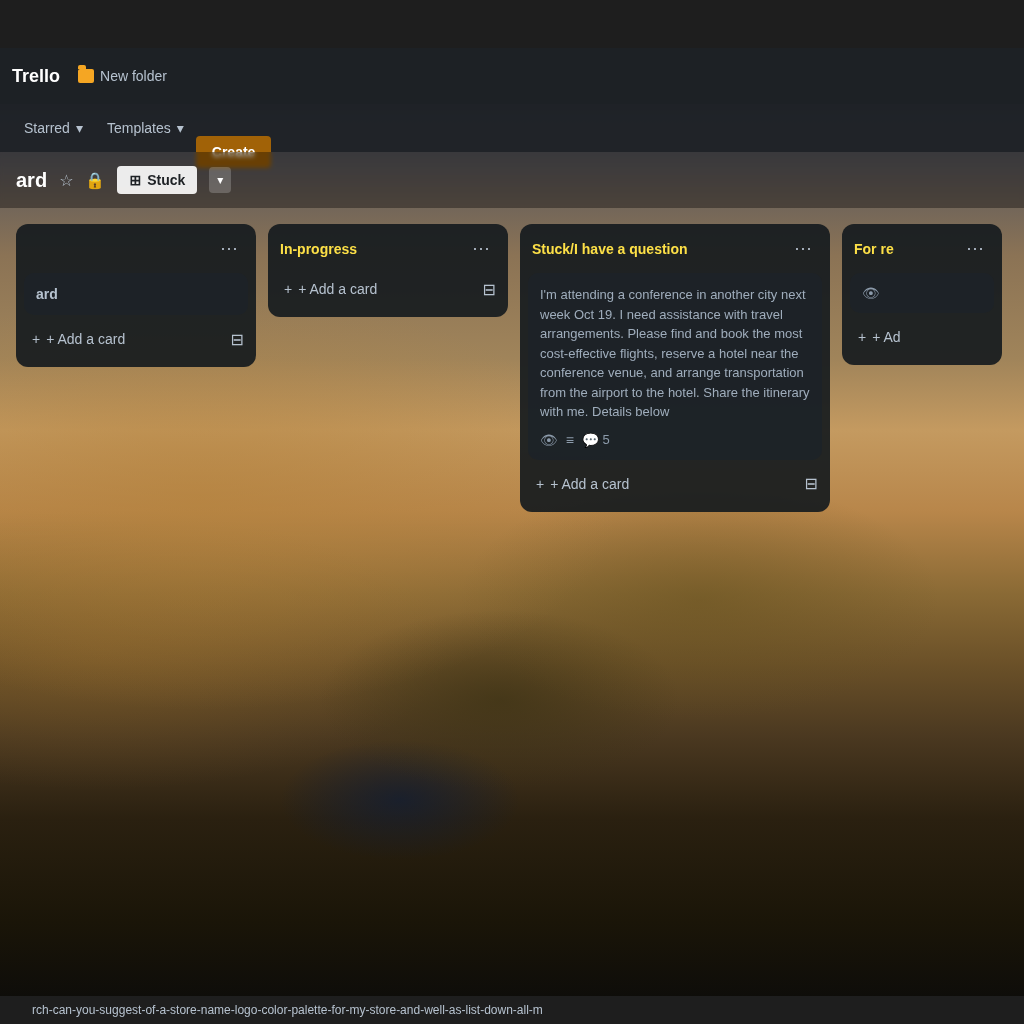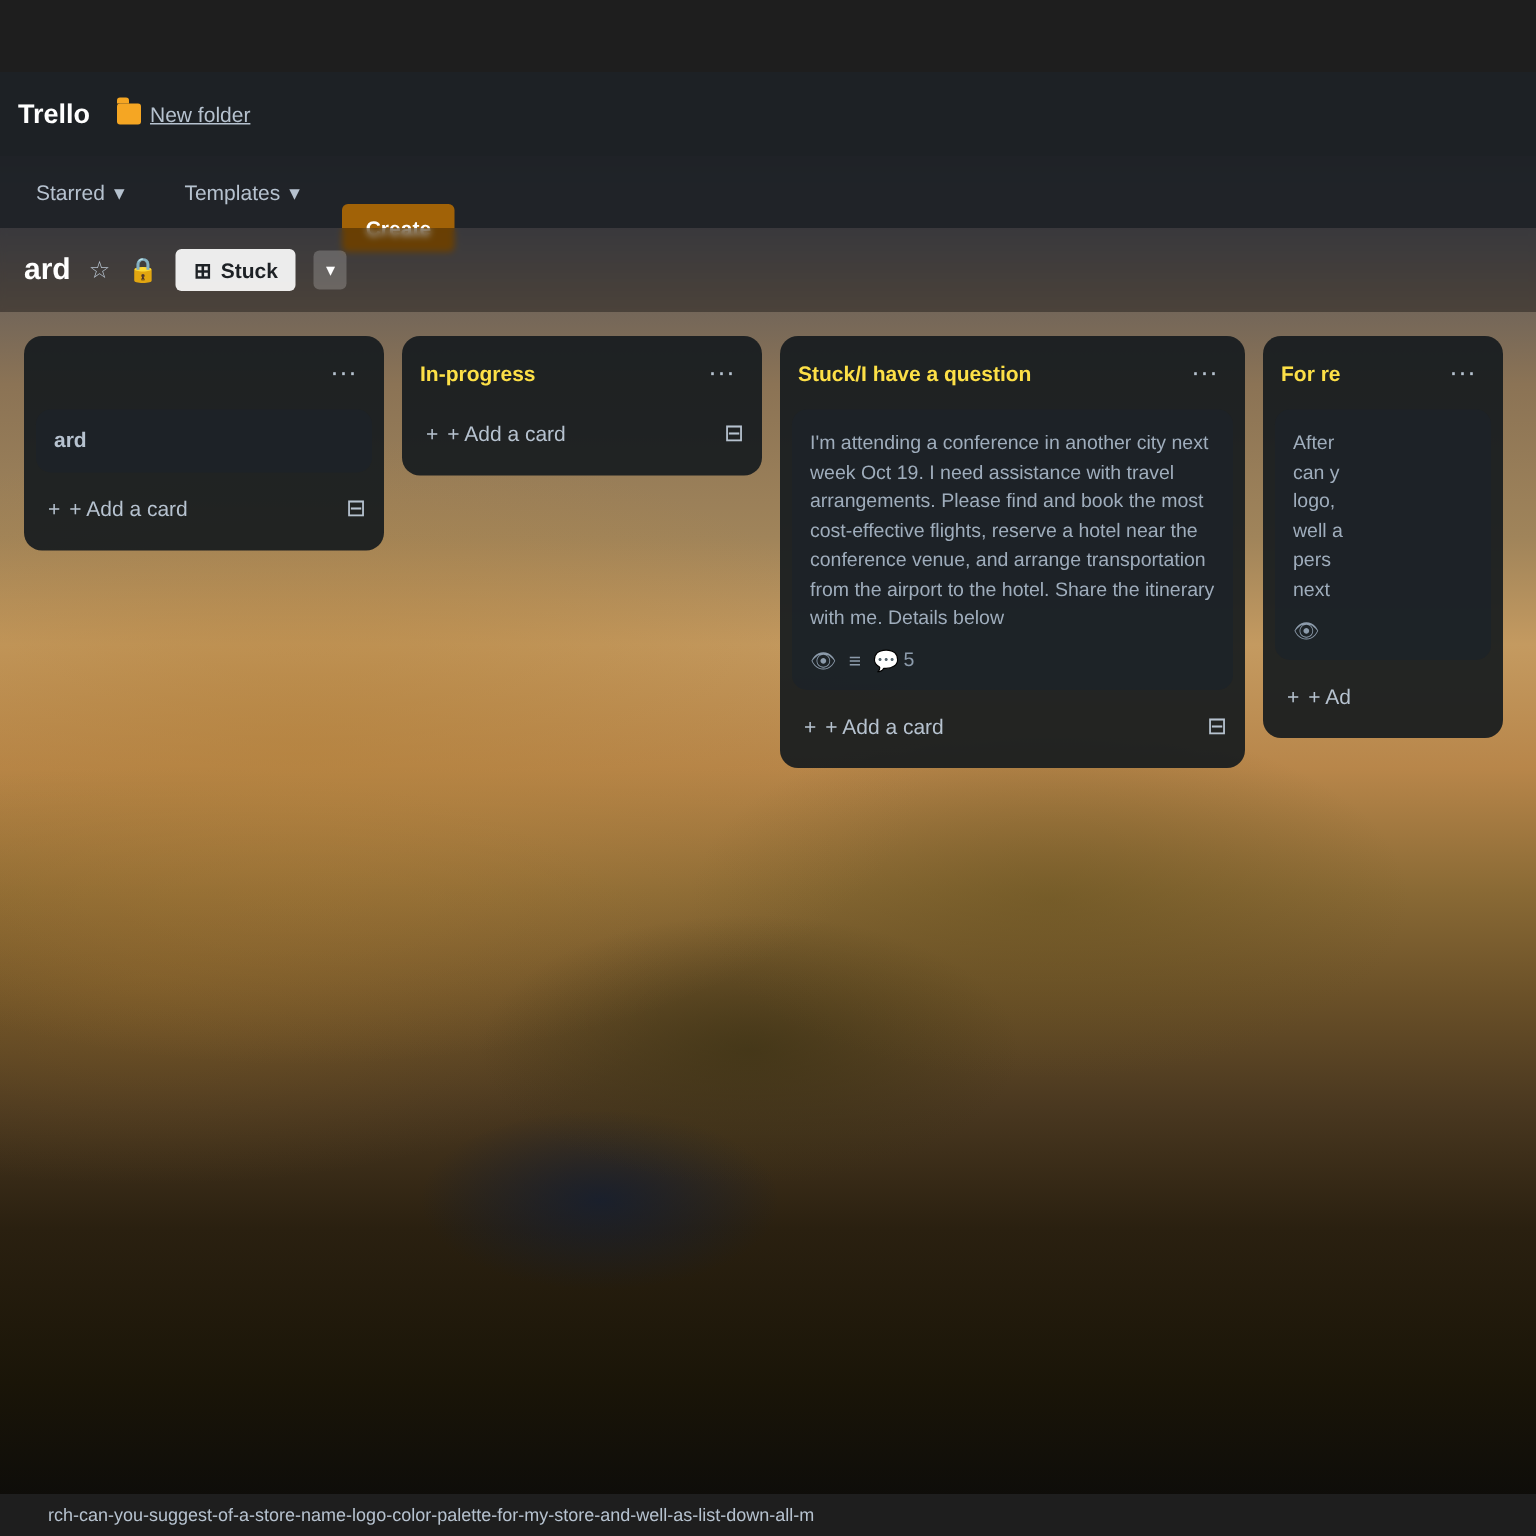--- a/index.html
+++ b/index.html
@@ -80,21 +80,20 @@
 
     .nav-folder-item {
       display: flex;
       align-items: center;
       gap: 6px;
       color: #b6c2cf;
       font-size: 14px;
       padding: 6px 10px;
       border-radius: 4px;
       cursor: pointer;
-      text-decoration: underline;
     }
 
     .folder-icon {
       width: 16px;
       height: 14px;
       background: #f5a623;
       border-radius: 2px;
       position: relative;
     }
     .folder-icon::before {
@@ -110,21 +109,21 @@
 
     
     .secondary-nav {
       position: relative;
       z-index: 10;
       background: rgba(29, 33, 37, 0.95);
       height: 48px;
       display: flex;
       align-items: center;
       padding: 0 12px;
-      gap: 16px;
+      gap: 0;
     }
 
     .nav-item-btn {
       display: flex;
       align-items: center;
       gap: 6px;
       color: #b6c2cf;
       font-size: 14px;
       font-weight: 500;
       padding: 6px 12px;
@@ -452,26 +451,20 @@
       <span class="card-template-icon">⊟</span>
     </div>
   </div>
 
   <div class="board-list for-review-list">
     <div class="list-header">
       <span class="list-title">For re</span>
       <button class="list-menu-btn">···</button>
     </div>
     <div class="card">
-      <div class="card-body" style="white-space: pre-line; overflow: hidden;">After
-can y
-logo,
-well a
-pers
-next</div>
       <div class="card-footer">
         <button class="card-icon-btn">👁</button>
       </div>
     </div>
     <div class="list-footer">
       <button class="add-card-btn">
         <span>+</span>
         <span>+ Ad</span>
       </button>
     </div>

